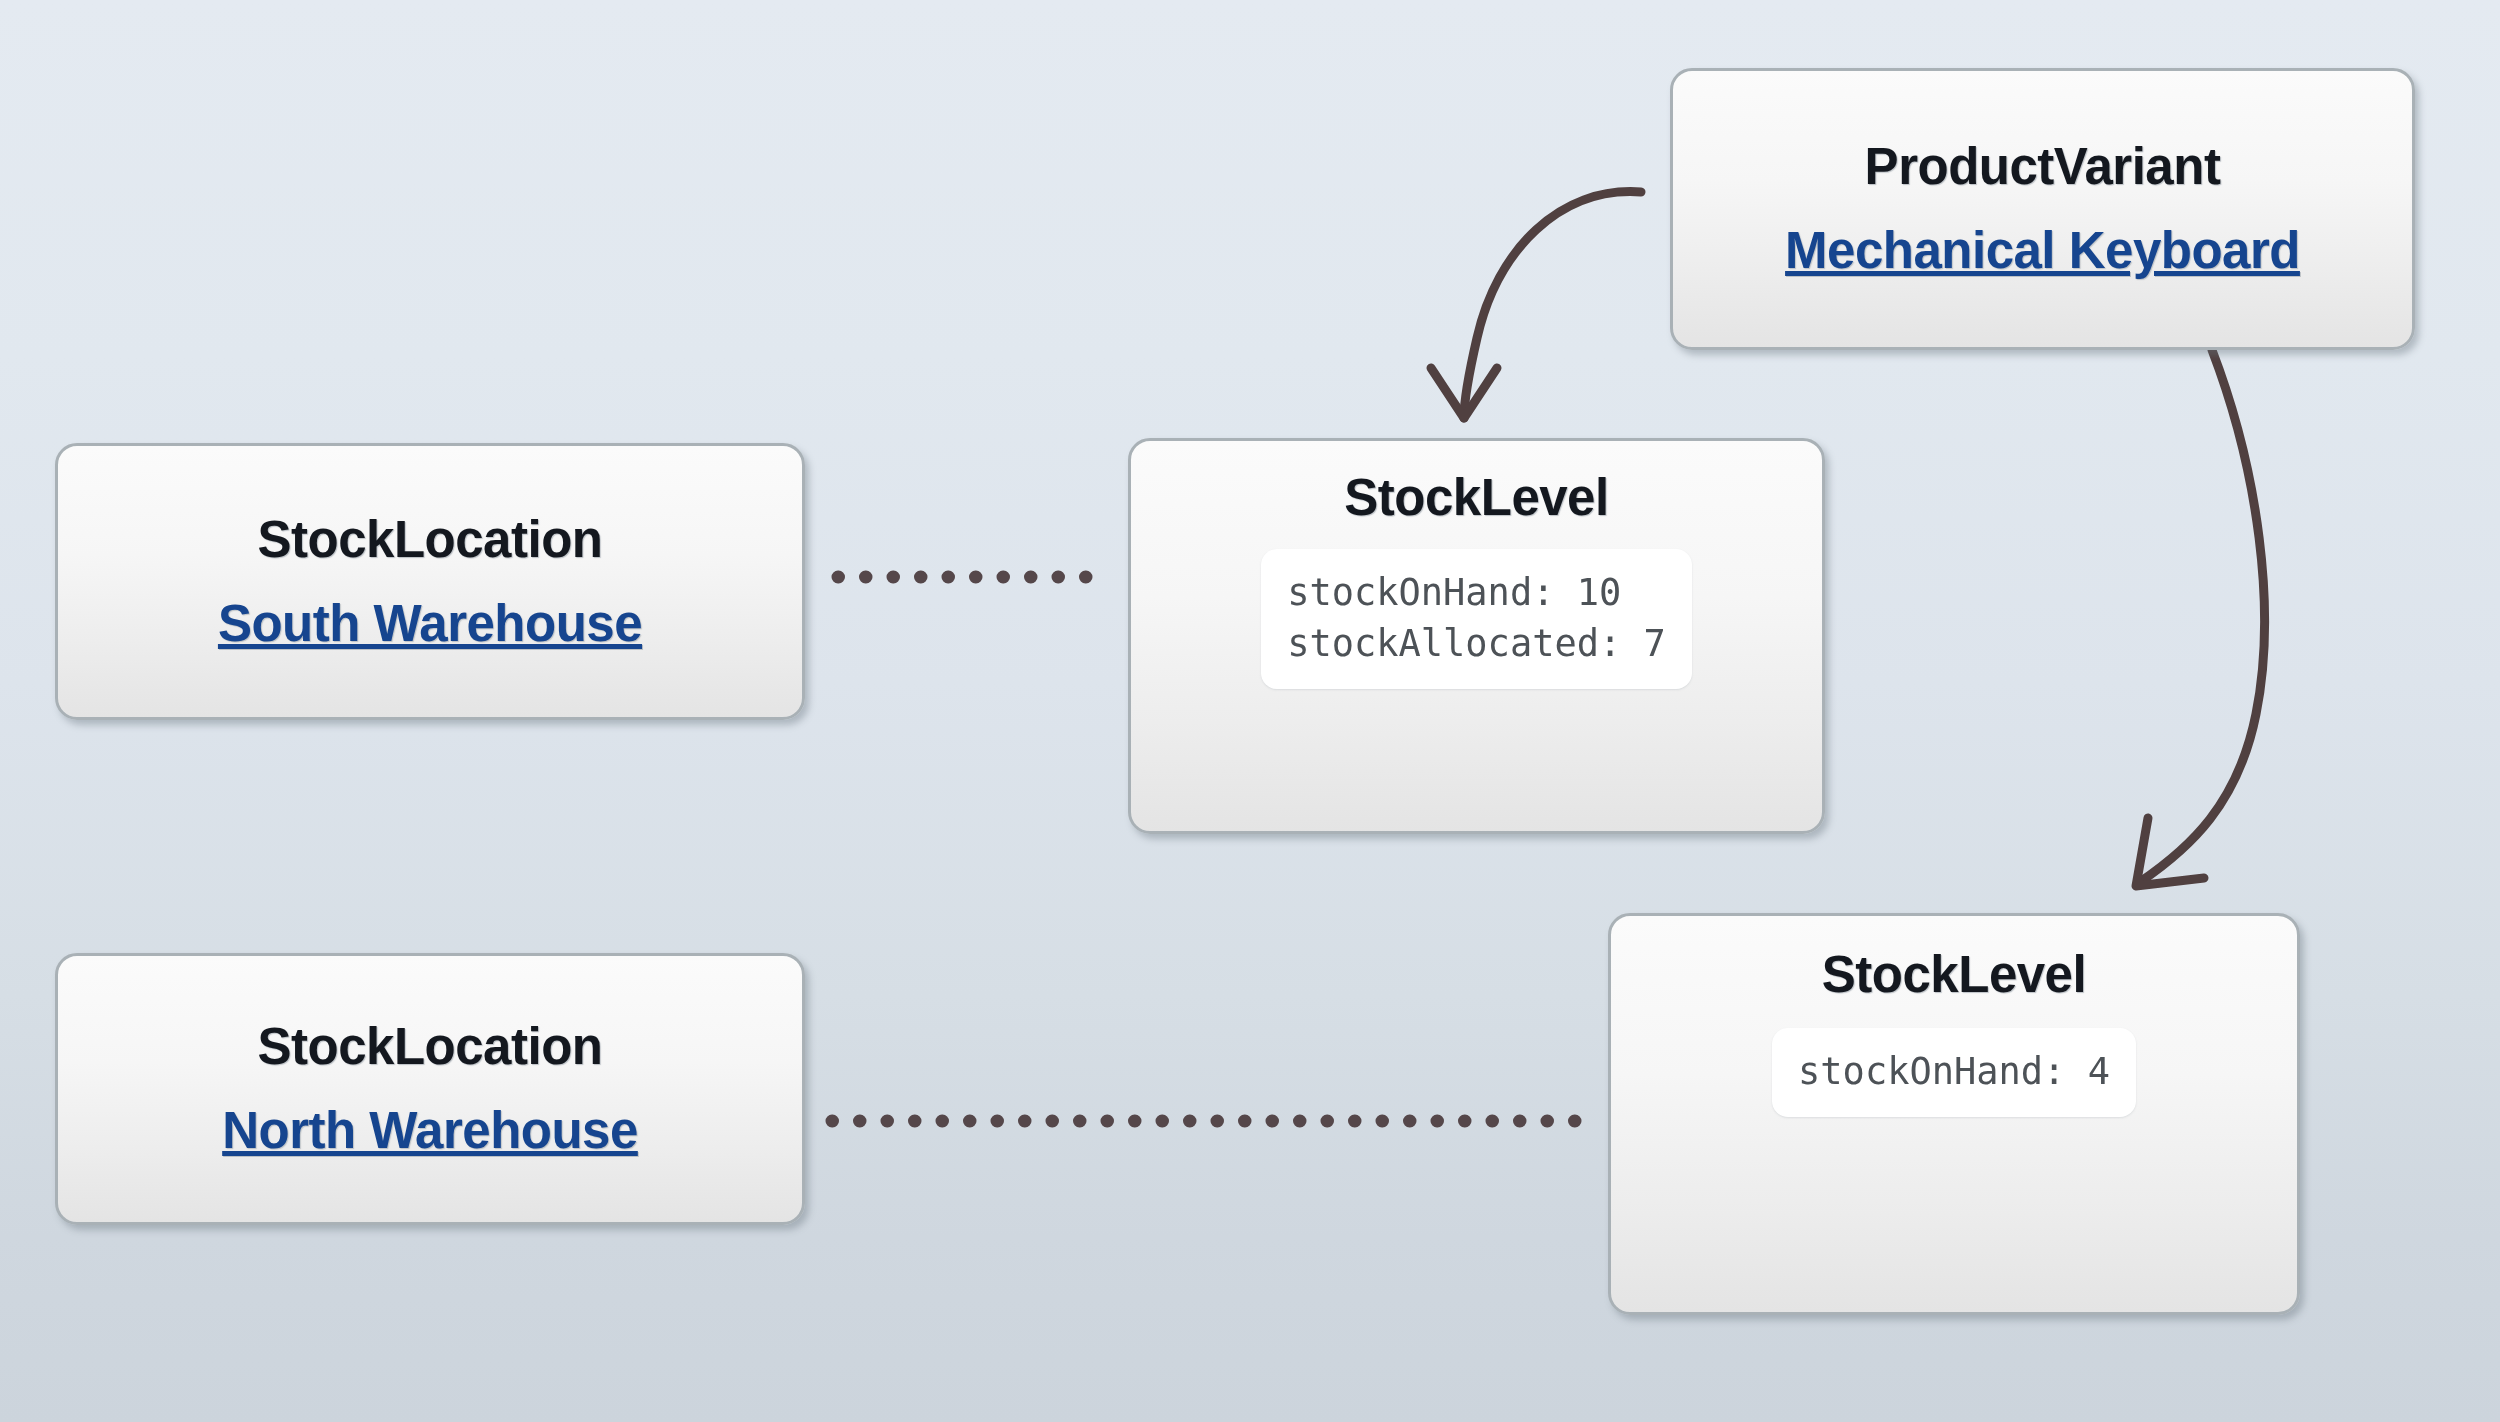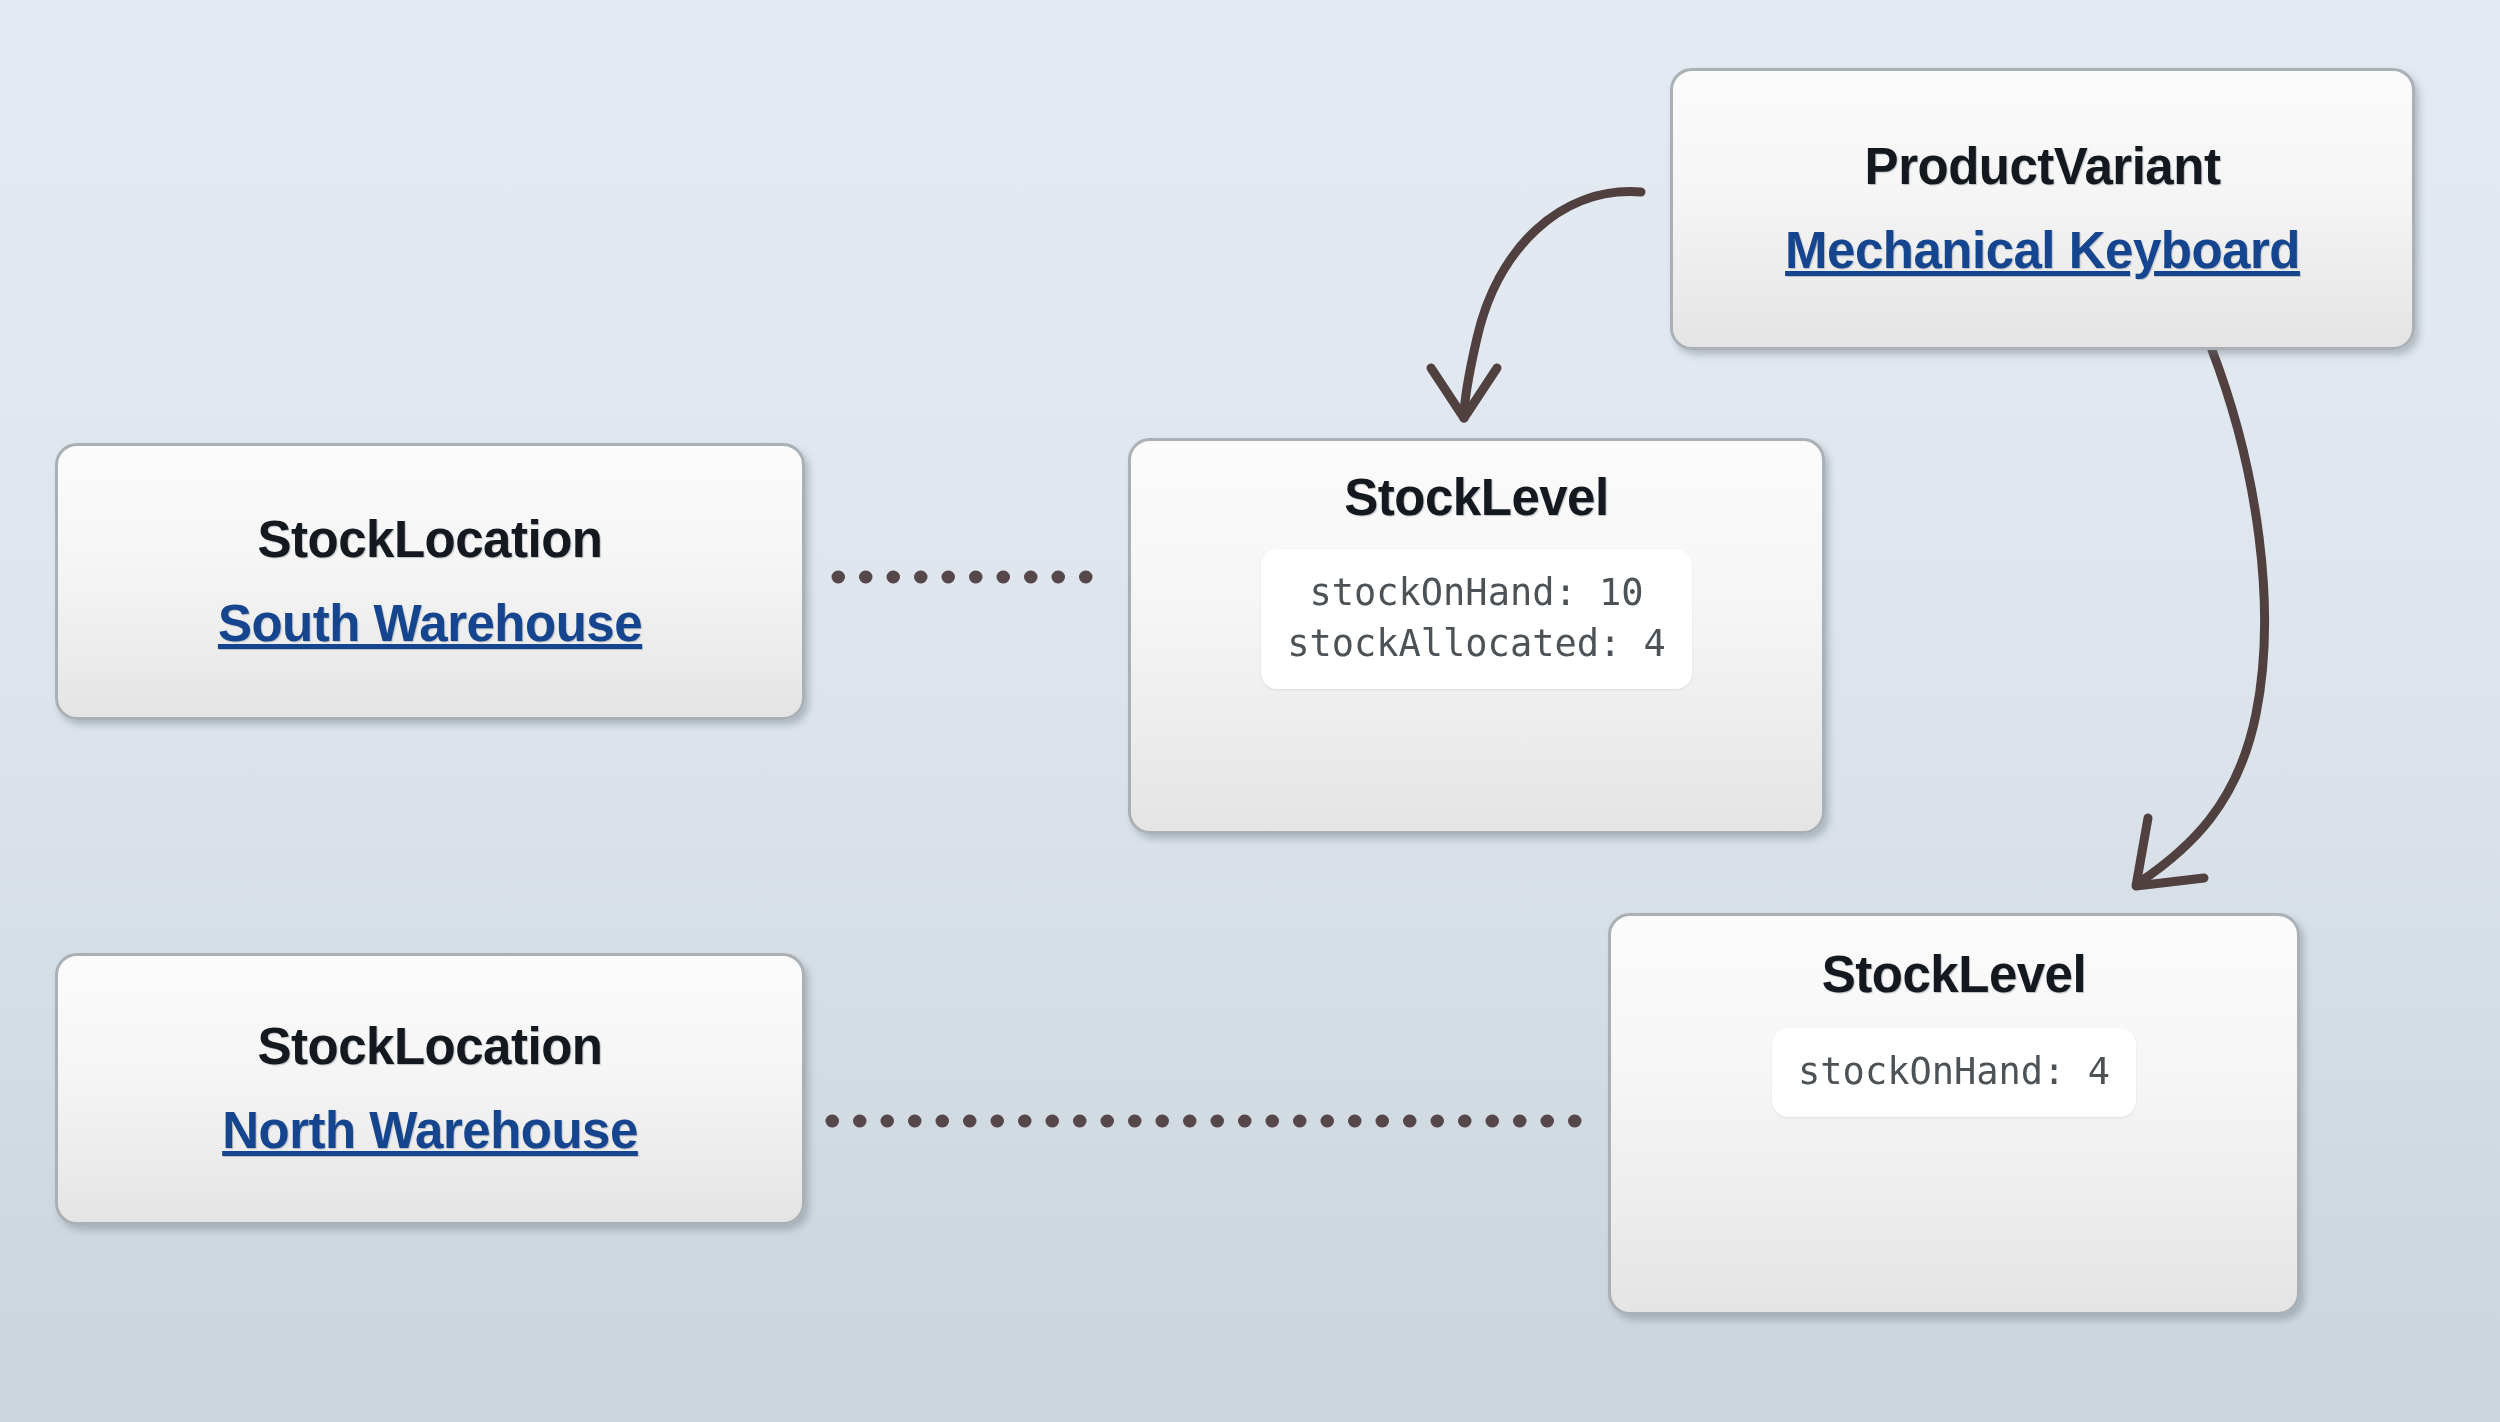--- a/index.html
+++ b/index.html
@@ -59,21 +59,20 @@
   }
 
   
   .props-box {
     background: #ffffff;
     border-radius: 16px;
     padding: 18px 26px 20px 26px;
     display: flex;
     flex-direction: column;
     box-shadow: 0 1px 2px rgba(150,160,168,0.25);
-    align-items: center;
   }
   .prop-line {
     font-family: "DejaVu Sans Mono", "Liberation Mono", monospace;
     font-size: 37px;
     color: #4d5257;
     line-height: 1.38;
     white-space: pre;
   }
 
   
@@ -149,21 +148,21 @@
 
   <div class="node" id="node-stocklocation-south">
     <div class="node-title">StockLocation</div>
     <div class="node-subtitle">North Warehouse</div>
   </div>
 
   <div class="node" id="node-stocklevel-north">
     <div class="node-title">StockLevel</div>
     <div class="props-box">
       <div class="prop-line">stockOnHand: 10</div>
-      <div class="prop-line">stockAllocated: 4</div>
+      <div class="prop-line">stockAllocated: 7</div>
     </div>
   </div>
 
   <div class="node" id="node-stocklevel-south">
     <div class="node-title">StockLevel</div>
     <div class="props-box">
       <div class="prop-line">stockOnHand: 4</div>
     </div>
   </div>
 

